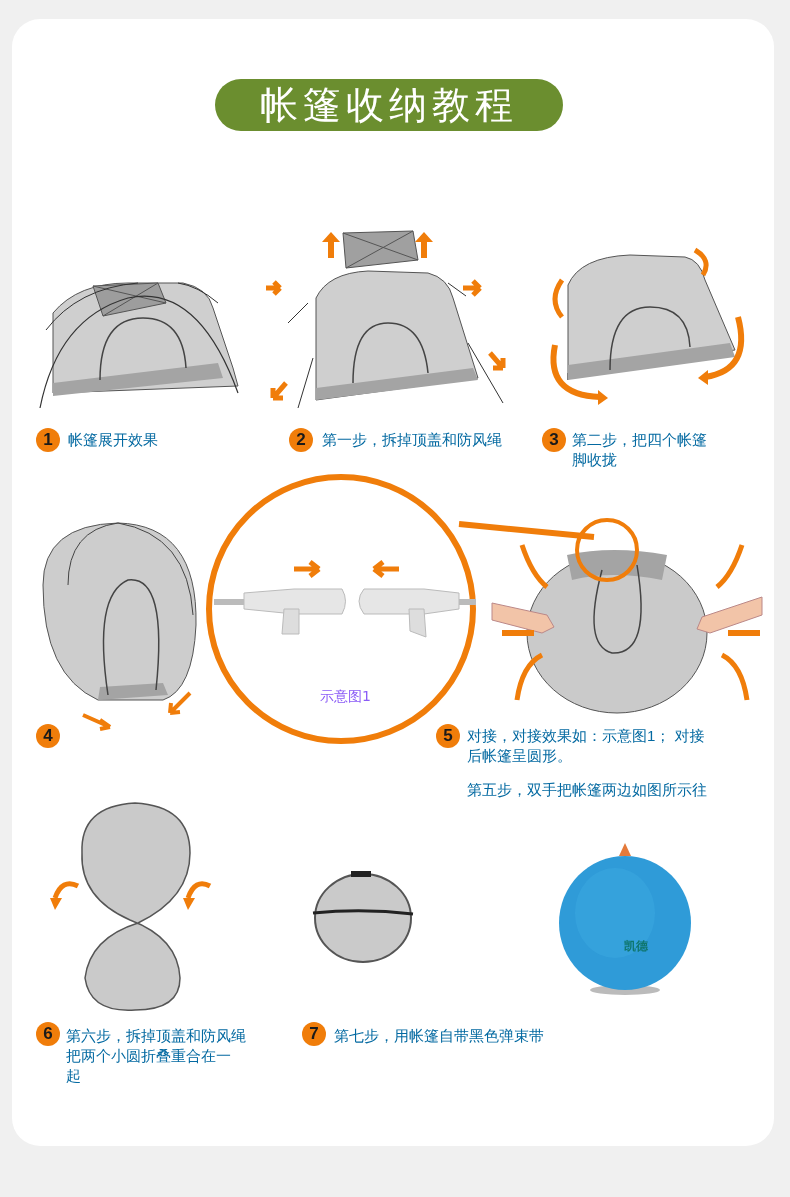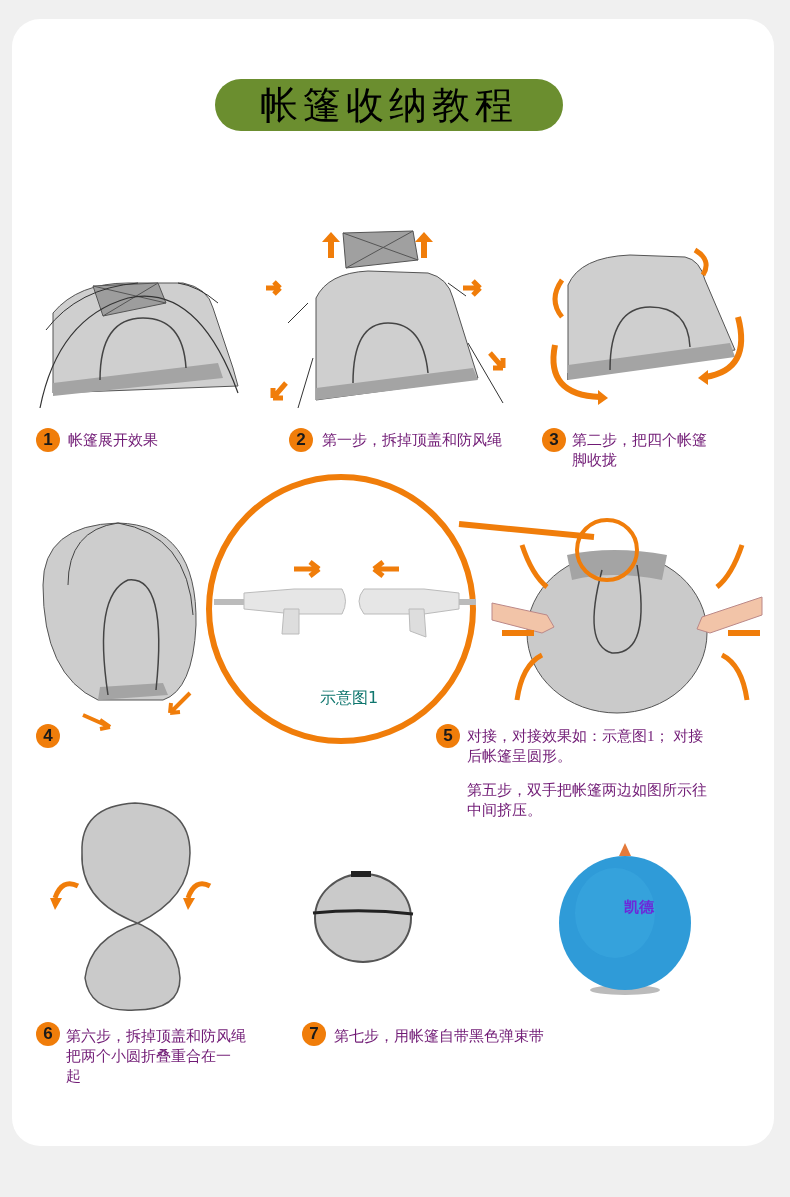--- a/index.html
+++ b/index.html
@@ -1,22 +1,22 @@
 <!DOCTYPE html>
 <html><head>
 <meta charset="utf-8">
 <style>
   html, body { margin:0; padding:0; }
   body { width:790px; height:1197px; background:#f0f0f0; position:relative; overflow:hidden; font-family:"DejaVu Sans", sans-serif; }
   .card { position:absolute; left:12px; top:19px; width:762px; height:1127px; background:#fff; border-radius:28px; }
-  .title-pill { position:absolute; left:215px; top:79px; width:348px; height:52px; background:#6b8e2f; border-radius:26px; color:#000000; font-size:38px; letter-spacing:5px; text-align:center; line-height:52px; }
+  .title-pill { position:absolute; left:215px; top:79px; width:348px; height:52px; background:#6b8e2f; border-radius:26px; color:#ffffff; font-size:38px; letter-spacing:5px; text-align:center; line-height:52px; }
   .abs { position:absolute; }
   .num { position:absolute; width:24px; height:24px; border-radius:50%; background:#f07d0a; color:#1a1a1a; font-weight:bold; font-size:17px; text-align:center; line-height:24px; font-family:"Liberation Sans", sans-serif; }
-  .cap { position:absolute; font-size:15px; line-height:20px; color:#701a75; font-family:Liberation Serif, serif; }
-  .sub { position:absolute; font-size:16px; color:#0f766e; }
+  .cap { position:absolute; font-size:15px; line-height:20px; color:#0369a1; font-family:Liberation Sans, sans-serif; }
+  .sub { position:absolute; font-size:14px; color:#8b5cf6; }
   svg { position:absolute; overflow:visible; }
 </style>
 </head>
 <body>
 
 <div class="card"></div>
 
 <div class="title-pill">帐篷收纳教程</div>
 
 <svg style="left:38px;top:278px" width="205" height="140" viewBox="0 0 205 140">
@@ -107,21 +107,20 @@
 </svg>
 
 <div class="num" style="left:36px;top:724px">4</div>
 
 <div class="num" style="left:436px;top:724px">5</div>
 <div class="cap" style="left:467px;top:726px">
   <div>对接，对接效果如：示意图1； 对接</div>
   <div>后帐篷呈圆形。</div>
   <div style="height:14px"></div>
   <div>第五步，双手把帐篷两边如图所示往</div>
-  <div>中间挤压。</div>
 </div>
 
 <svg style="left:50px;top:798px" width="170" height="220" viewBox="0 0 170 220">
   <path d="M85 5 Q140 8 140 55 Q140 100 88 125 Q40 140 35 180 Q40 215 85 212 Q130 212 130 180 Q128 140 80 122 Q30 100 32 55 Q30 8 85 5 Z" fill="#cacaca" stroke="#555" stroke-width="1.5"></path>
   <path d="M5 100 Q12 80 28 88" stroke="#f07d0a" stroke-width="5" fill="none"></path>
   <path d="M5 112 L0 100 L12 100 Z" fill="#f07d0a"></path>
   <path d="M138 100 Q145 80 160 88" stroke="#f07d0a" stroke-width="5" fill="none"></path>
   <path d="M138 112 L133 100 L145 100 Z" fill="#f07d0a"></path>
 </svg>
 
@@ -130,21 +129,21 @@
   <path d="M5 45 Q55 40 105 46" stroke="#222" stroke-width="3" fill="none"></path>
   <rect x="43" y="3" width="20" height="6" fill="#222"></rect>
 </svg>
 
 <svg style="left:555px;top:838px" width="140" height="160" viewBox="0 0 140 160">
   <ellipse cx="70" cy="152" rx="35" ry="5" fill="#bbb"></ellipse>
   <path d="M64 18 L70 5 L76 18 Z" fill="#e47a3a"></path>
   <ellipse cx="70" cy="85" rx="66" ry="67" fill="#2f9bd8"></ellipse>
   <ellipse cx="60" cy="75" rx="40" ry="45" fill="#3aa6e0" opacity="0.6"></ellipse>
 </svg>
-<div class="abs" style="left:624px;top:898px;color:#6d28d9;font-size:15px;font-weight:bold">凯德</div>
+<div class="abs" style="left:624px;top:938px;color:#0f766e;font-size:12px;font-weight:bold">凯德</div>
 
 <div class="num" style="left:36px;top:1022px">6</div>
 <div class="cap" style="left:66px;top:1026px">
   <div>第六步，拆掉顶盖和防风绳</div>
   <div>把两个小圆折叠重合在一</div>
   <div>起</div>
 </div>
 
 <div class="num" style="left:302px;top:1022px">7</div>
 <div class="cap" style="left:334px;top:1026px">

